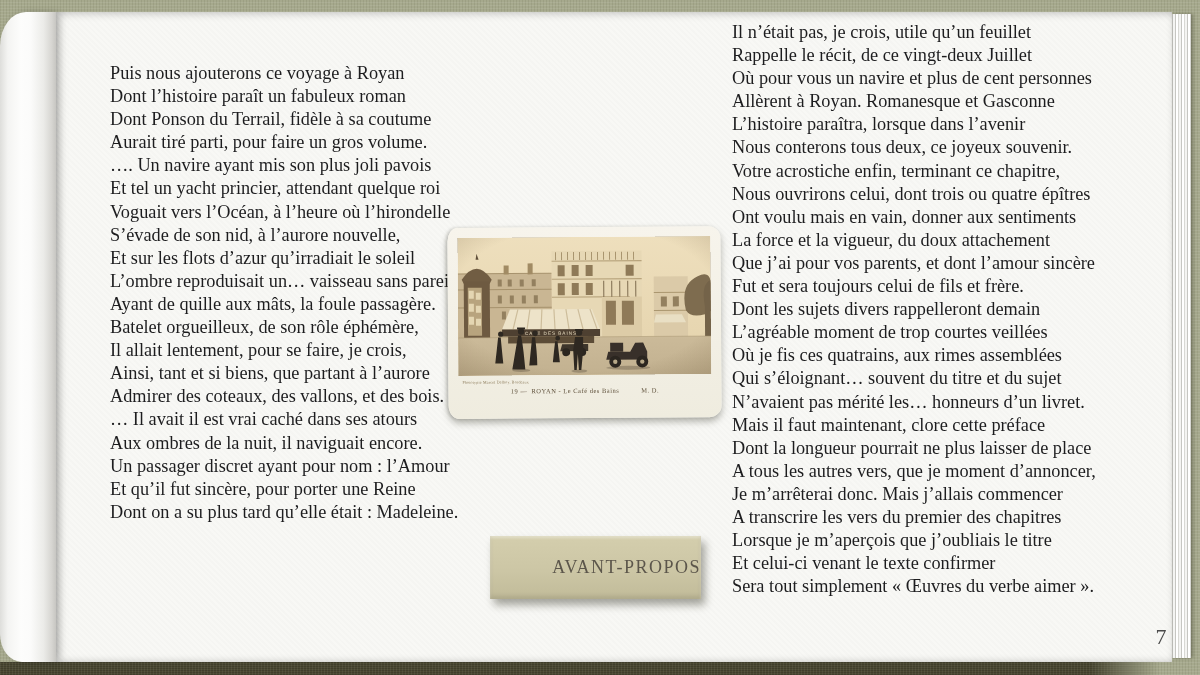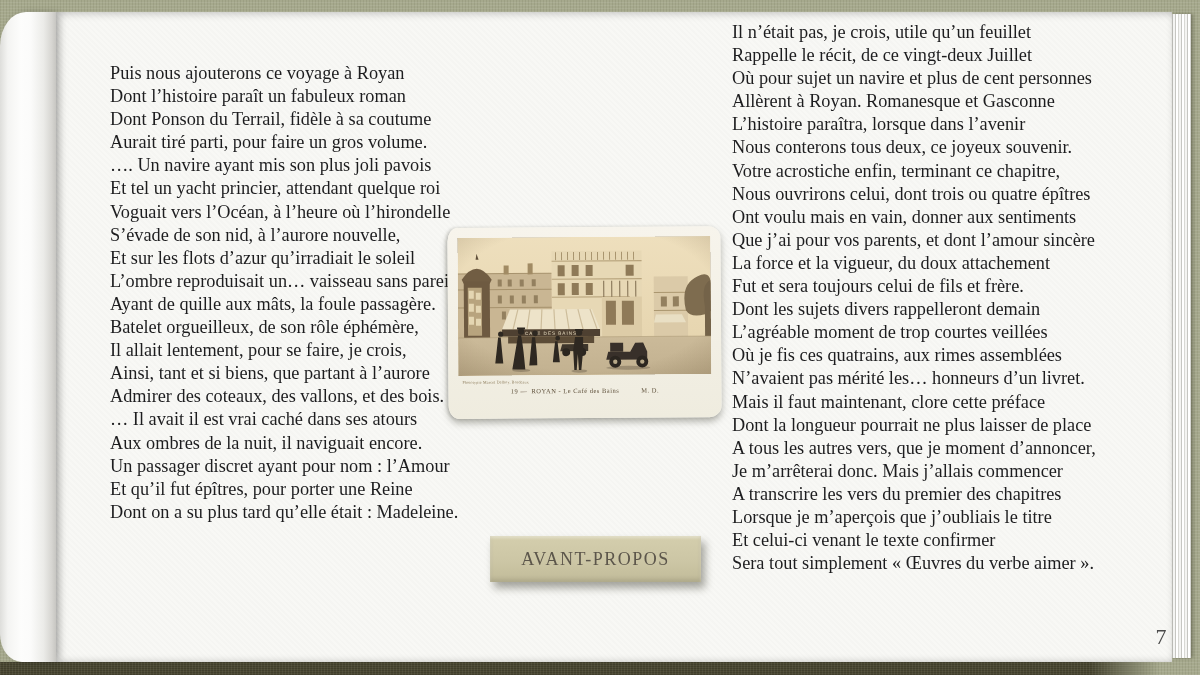--- a/index.html
+++ b/index.html
@@ -65,24 +65,24 @@
   }
   .postcard-caption{
     position:absolute;left:0;top:160px;width:100%;text-align:center;
     font-size:6.5px;color:#5d4f39;letter-spacing:.5px;font-family:"Liberation Serif",serif;
   }
   .postcard-caption .initials{margin-left:22px;}
   .postcard-caption .num{margin-right:4px;}
 
   
   .plaque{
-    position:absolute;left:490px;top:536px;width:211px;height:46px;
+    position:absolute;left:490px;top:536px;width:211px;height:63px;
     background:linear-gradient(180deg,#d4cead 0,#ccc6a5 55%,#c1bb99 100%);
     box-shadow:4px 6px 8px rgba(40,40,25,.40), inset 0 2px 3px rgba(255,255,255,.35), inset 0 -3px 4px rgba(0,0,0,.10);
-    display:flex;align-items:center;justify-content:center;
+    display:flex;align-items:center;justify-content:flex-end;
   }
   .plaque-label{
     color:#5c564b;font-size:18px;letter-spacing:1.5px;font-family:"Liberation Serif",serif;
   }
   .page-number{
     position:absolute;left:1144px;top:624px;width:34px;text-align:center;
     color:#4b4b4b;font-size:22px;font-family:"Liberation Serif",serif;
   }
 </style>
 </head>
@@ -110,40 +110,41 @@
       <div class="poem-line">Et sur les flots d’azur qu’irradiait le soleil</div>
       <div class="poem-line">L’ombre reproduisait un… vaisseau sans pareil</div>
       <div class="poem-line">Ayant de quille aux mâts, la foule passagère.</div>
       <div class="poem-line">Batelet orgueilleux, de son rôle éphémère,</div>
       <div class="poem-line">Il allait lentement, pour se faire, je crois,</div>
       <div class="poem-line">Ainsi, tant et si biens, que partant à l’aurore</div>
       <div class="poem-line">Admirer des coteaux, des vallons, et des bois.</div>
       <div class="poem-line">… Il avait il est vrai caché dans ses atours</div>
       <div class="poem-line">Aux ombres de la nuit, il naviguait encore.</div>
       <div class="poem-line">Un passager discret ayant pour nom : l’Amour</div>
-      <div class="poem-line">Et qu’il fut épîtres, pour porter une Reine</div>
+      <div class="poem-line">Et qu’il fut sincère, pour porter une Reine</div>
       <div class="poem-line">Dont on a su plus tard qu’elle était : Madeleine.</div>
     </div>
 
   <div class="poem poem-col-right">
       <div class="poem-line">Il n’était pas, je crois, utile qu’un feuillet</div>
       <div class="poem-line">Rappelle le récit, de ce vingt-deux Juillet</div>
-      <div class="poem-line">Où pour sujet un navire et plus de cent personnes</div>
+      <div class="poem-line">Où pour vous un navire et plus de cent personnes</div>
       <div class="poem-line">Allèrent à Royan. Romanesque et Gasconne</div>
       <div class="poem-line">L’histoire paraîtra, lorsque dans l’avenir</div>
       <div class="poem-line">Nous conterons tous deux, ce joyeux souvenir.</div>
       <div class="poem-line">Votre acrostiche enfin, terminant ce chapitre,</div>
       <div class="poem-line">Nous ouvrirons celui, dont trois ou quatre épîtres</div>
       <div class="poem-line">Ont voulu mais en vain, donner aux sentiments</div>
+      <div class="poem-line">La force et la vigueur, du doux attachement</div>
       <div class="poem-line">Que j’ai pour vos parents, et dont l’amour sincère</div>
-      <div class="poem-line">La force et la vigueur, du doux attachement</div>
       <div class="poem-line">Fut et sera toujours celui de fils et frère.</div>
       <div class="poem-line">Dont les sujets divers rappelleront demain</div>
       <div class="poem-line">L’agréable moment de trop courtes veillées</div>
       <div class="poem-line">Où je fis ces quatrains, aux rimes assemblées</div>
+      <div class="poem-line">Qui s’éloignant… souvent du titre et du sujet</div>
       <div class="poem-line">N’avaient pas mérité les… honneurs d’un livret.</div>
       <div class="poem-line">Mais il faut maintenant, clore cette préface</div>
       <div class="poem-line">Dont la longueur pourrait ne plus laisser de place</div>
       <div class="poem-line">A tous les autres vers, que je moment d’annoncer,</div>
       <div class="poem-line">Je m’arrêterai donc. Mais j’allais commencer</div>
       <div class="poem-line">A transcrire les vers du premier des chapitres</div>
       <div class="poem-line">Lorsque je m’aperçois que j’oubliais le titre</div>
       <div class="poem-line">Et celui-ci venant le texte confirmer</div>
       <div class="poem-line">Sera tout simplement « Œuvres du verbe aimer ».</div>
     </div>

